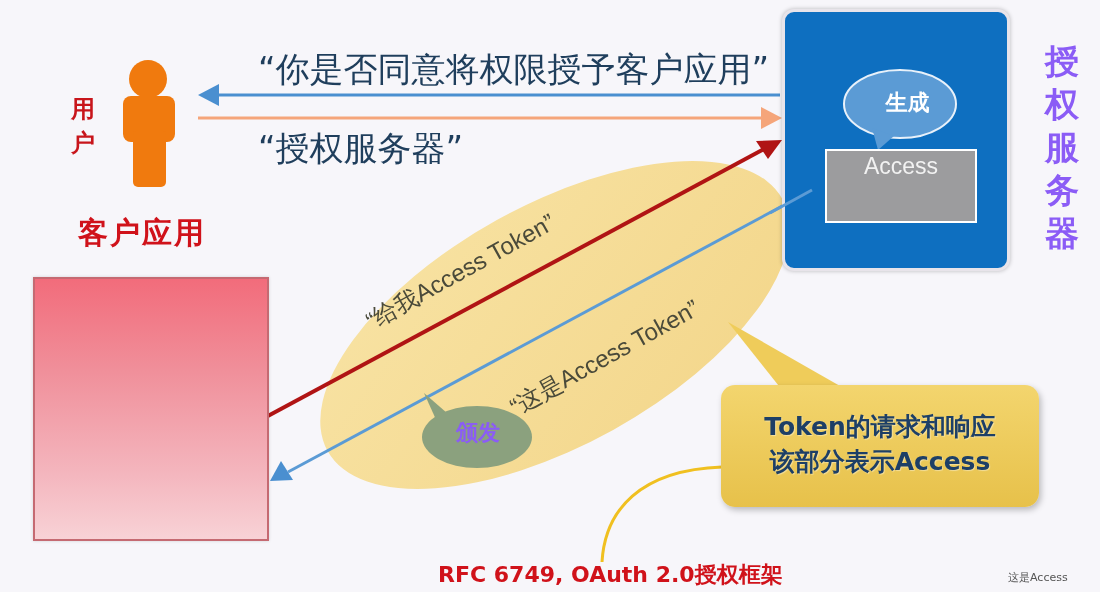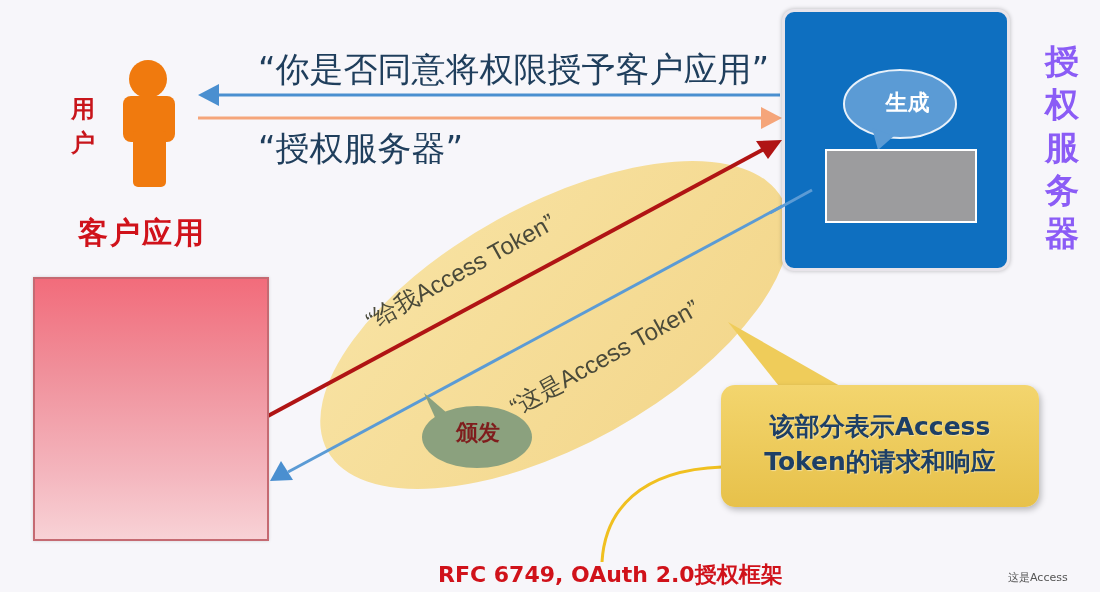--- a/index.html
+++ b/index.html
@@ -60,21 +60,21 @@
     .rot-text {
       color: #4a4a3a; font-size: 24px; white-space: nowrap;
       transform-origin: left center;
       font-family: "Liberation Sans", sans-serif;
     }
     .rot1 { left: 368px; top: 307px; transform: rotate(-29deg); }
     .rot2 { left: 512px; top: 393px; transform: rotate(-29deg); }
 
     .issue-text {
       left: 423px; top: 418px; width: 110px; text-align: center;
-      color: #7f1d1d; font-weight: bold; font-size: 22px;
+      color: #8b5cf6; font-weight: bold; font-size: 22px;
     }
     .callout-box {
       left: 721px; top: 385px; width: 318px; height: 122px;
       background: linear-gradient(to bottom, #f3d56e, #e7c14a);
       border-radius: 14px;
       box-shadow: 2px 3px 6px rgba(0,0,0,0.25);
     }
     .callout-text {
       left: 721px; top: 409px; width: 318px; text-align: center;
       color: #1d3f66; font-weight: bold; font-size: 25px; line-height: 35px;
@@ -145,28 +145,29 @@
 <svg class="canvas" width="1100" height="592" viewBox="0 0 1100 592" style="pointer-events:none">
   <g>
     <ellipse cx="900" cy="104" rx="56" ry="34" fill="#5b9bd5" stroke="#e8f1fa" stroke-width="2"></ellipse>
     <path d="M872 128 L878 150 L894 136 Z" fill="#5b9bd5"></path>
   </g>
   <line x1="812" y1="190" x2="770" y2="213" stroke="#5b9bd5" stroke-width="3"></line>
 </svg>
 
 <div class="abs gen-bubble-text">生成</div>
 <div class="abs token-card">
+  <div>Access</div>
 </div>
 <div class="abs server-label">授权服务器</div>
 
 <div class="abs rot-text rot1">“给我Access Token”</div>
 <div class="abs rot-text rot2">“这是Access Token”</div>
 
 <div class="abs issue-text">颁发</div>
 
 <div class="abs callout-box"></div>
 <div class="abs callout-text">
+  <div>Token的请求和响应</div>
   <div>该部分表示Access</div>
-  <div>Token的请求和响应</div>
 </div>
 
 <div class="abs rfc-label">RFC 6749, OAuth 2.0授权框架</div>
 <div class="abs watermark">这是Access</div>
 
 </body></html>

